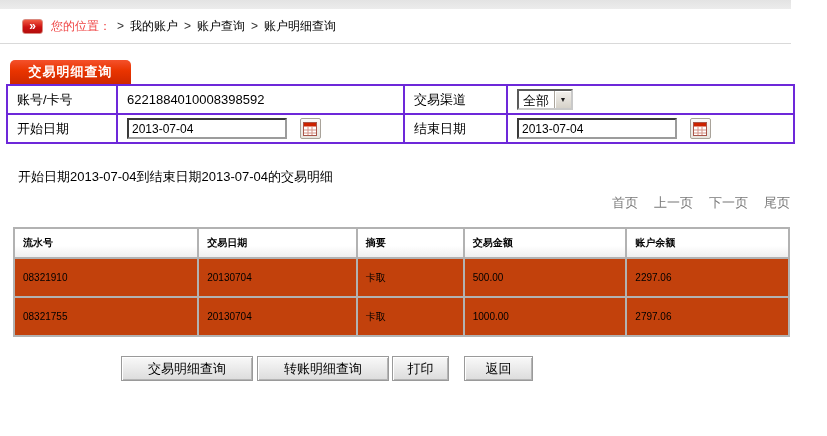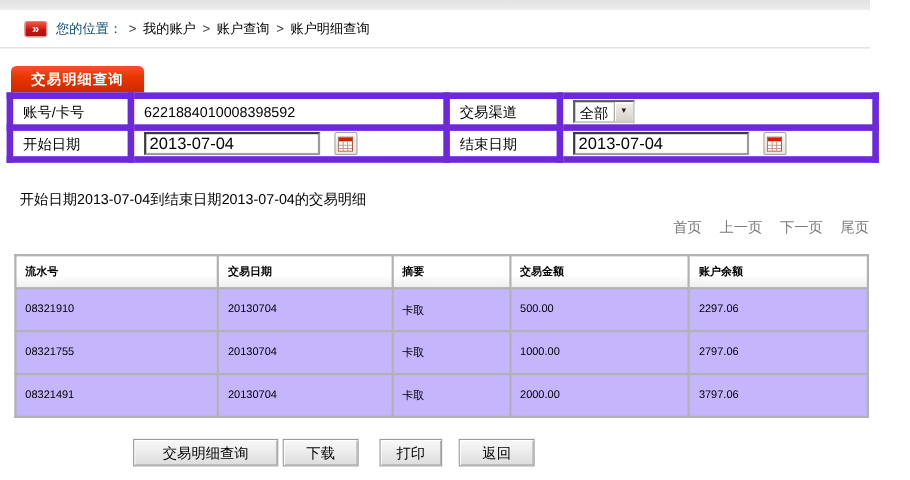--- a/index.html
+++ b/index.html
@@ -19,58 +19,58 @@
     font-size: 12px;
   }
   .crumb-icon {
     display: inline-flex; align-items: center; justify-content: center;
     width: 21px; height: 15px; margin-right: 8px;
     background: linear-gradient(to bottom, #f25a42, #cc1111 55%, #b30d0d);
     border: 1px solid #d98a80; border-radius: 3px;
     color: #fff; font-weight: bold; font-size: 12px; line-height: 1;
   }
   .breadcrumb .sep { color: #333; margin: 0 6px; }
-  .breadcrumb .crumb-label { color: #0c4a6e; }
+  .breadcrumb .crumb-label { color: #ef4444; }
   .breadcrumb a.crumb-item { color: #000; text-decoration: none; cursor: pointer; }
 
   .tab {
     margin: 16px 0 0 10px;
     width: 121px; height: 24px;
     background: linear-gradient(to bottom, #f4512b 0%, #e93400 45%, #cf2800 100%);
     border-radius: 5px 5px 0 0;
     color: #fff; font-size: 13px; font-weight: bold; letter-spacing: 1px;
     display: flex; align-items: center; justify-content: center;
     cursor: pointer;
   }
 
   table.form-table {
     margin-left: 6px;
     width: 787px;
     border-collapse: collapse;
     table-layout: fixed;
     font-size: 13px;
   }
   table.form-table td {
-    border: 6px solid #6d28d9;
+    border: 2px solid #6d28d9;
     height: 29px;
     padding-left: 9px;
     background: #fff;
     vertical-align: middle;
   }
   td.col-label1 { width: 110px; }
   td.col-value1 { width: 287px; }
   td.col-label2 { width: 103px; }
   td.col-value2 { width: 287px; }
 
   .date-input {
     width: 160px; height: 21px;
     border: 2px solid;
     border-color: #3a3a3a #9c9c9c #9c9c9c #3a3a3a;
     font-family: "Liberation Sans", "DejaVu Sans", sans-serif;
-    font-size: 15px; padding: 0 3px;
+    font-size: 12px; padding: 0 3px;
     vertical-align: middle;
   }
   .cal-btn {
     display: inline-flex; align-items: center; justify-content: center;
     width: 21px; height: 21px; margin-left: 9px;
     background: linear-gradient(to bottom, #fbfaf8, #e8e5df);
     border: 1px solid #a9a39a; border-radius: 2px;
     cursor: pointer; vertical-align: middle; padding: 0;
   }
 
@@ -113,21 +113,21 @@
   table.data-table th, table.data-table td {
     border: 2px solid #b2b2b2;
     padding-left: 8px;
     text-align: left;
     vertical-align: middle;
   }
   table.data-table th {
     height: 30px; font-weight: bold;
     background: linear-gradient(to bottom, #ffffff 60%, #efefef);
   }
-  table.data-table td { height: 39px; background: #c4b5fd; font-weight: normal; }
+  table.data-table td { height: 39px; background: #c2410c; font-weight: normal; }
   .w-serial { width: 179px; }
   .w-date   { width: 154px; }
   .w-summ   { width: 104px;  }
   .w-amt    { width: 158px; }
   .w-bal    { width: 158px; }
 
   .button-row {
     margin: 19px 0 0 121px;
     display: flex; align-items: center;
   }
@@ -239,28 +239,21 @@
       <td>500.00</td>
       <td>2297.06</td>
     </tr>
     <tr>
       <td>08321755</td>
       <td>20130704</td>
       <td>卡取</td>
       <td>1000.00</td>
       <td>2797.06</td>
     </tr>
-    <tr>
-      <td>08321491</td>
-      <td>20130704</td>
-      <td>卡取</td>
-      <td>2000.00</td>
-      <td>3797.06</td>
-    </tr>
   </tbody>
 </table>
 
 <div class="button-row">
   <button class="btn btn-wide gap-s">交易明细查询</button>
-  <button class="btn btn-sm gap-l">下载</button>
+  <button class="btn btn-wide gap-s2">转账明细查询</button>
   <button class="btn btn-print gap-l2">打印</button>
   <button class="btn btn-sm">返回</button>
 </div>
 
 </body></html>

